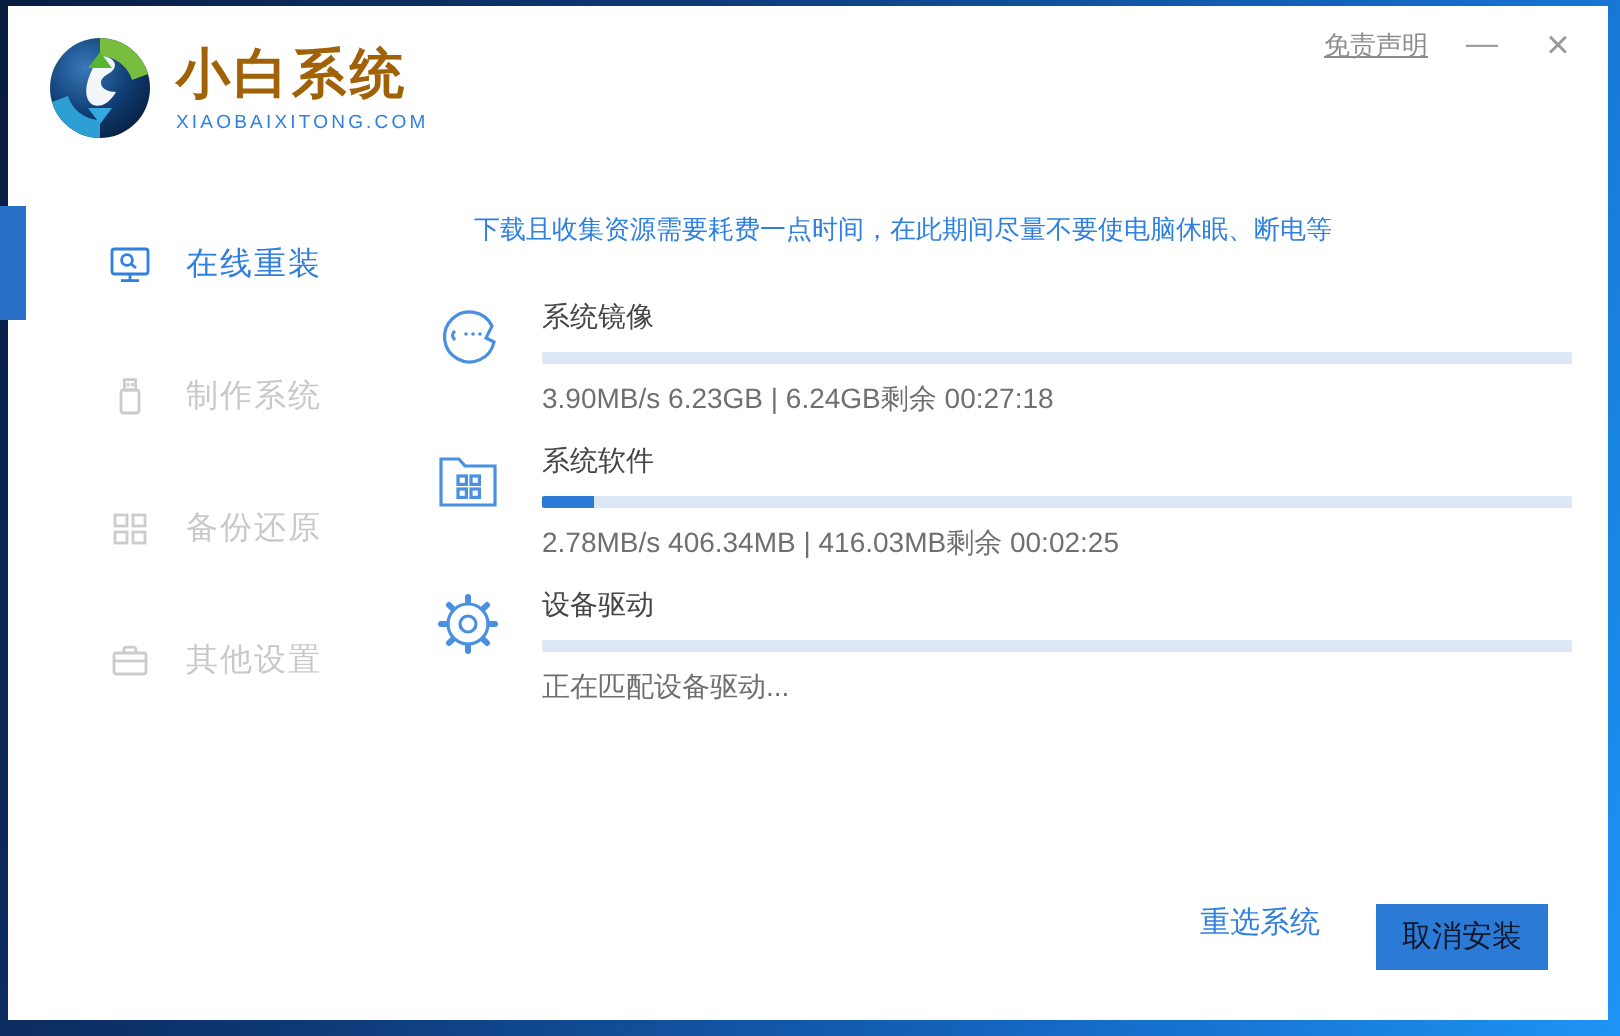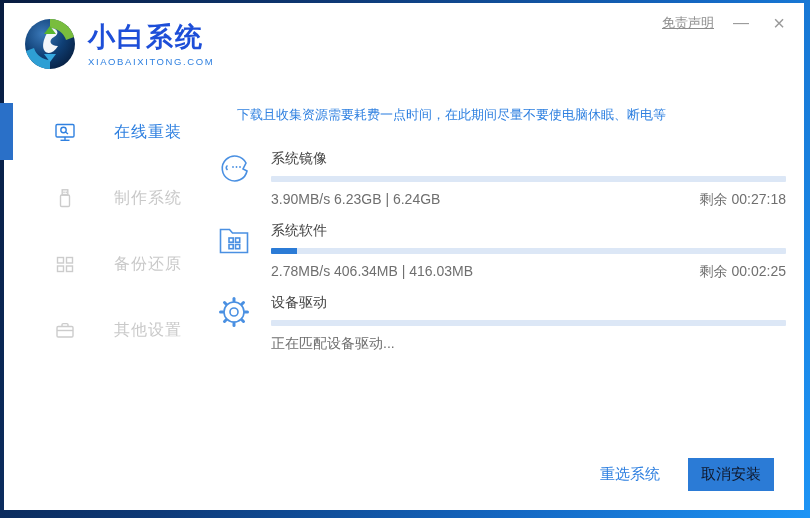--- a/index.html
+++ b/index.html
@@ -8,53 +8,53 @@
   .frame { width:810px; height:518px;
            background:linear-gradient(110deg,#081c40 0%,#0e3a78 35%,#1467c2 70%,#1d94f5 100%);
            padding:3px 6px 8px 4px; }
   .app { width:100%; height:100%; background:#ffffff; position:relative;
          display:flex; flex-direction:column; }
 
   
   .header { height:84px; position:relative; flex:0 0 auto; }
   .brand { position:absolute; left:18px; top:13px; display:flex; align-items:center; }
   .logo-mark { width:56px; height:56px; margin-right:10px; }
-  .brand-text .brand-title { font-size:27px; font-weight:bold; color:#1d4ed8; letter-spacing:2px; line-height:30px; }
+  .brand-text .brand-title { font-size:27px; font-weight:bold; color:#a16207; letter-spacing:2px; line-height:30px; }
   .brand-text .brand-domain { font-size:9.5px; color:#2f80e0; letter-spacing:1.6px; margin-top:4px; }
   .header-right { position:absolute; top:9px; right:14px; display:flex; align-items:center; gap:16px; }
   .disclaimer { font-size:13px; color:#8c8c8c; text-decoration:underline; cursor:pointer; }
   .win-btn { font-size:16px; color:#9a9a9a; width:22px; height:22px; line-height:22px;
              text-align:center; cursor:pointer; user-select:none; }
   .win-close { font-size:20px; }
 
   
   .body { flex:1; display:flex; }
   .sidebar { width:205px; flex:0 0 auto; padding-top:12px; }
   .side-item { height:66px; display:flex; align-items:center; padding-left:50px;
                position:relative; cursor:pointer; }
   .side-icon { width:22px; height:22px; margin-right:17px; display:inline-flex; }
-  .side-label { font-size:16px; color:#c9c9c9; letter-spacing:1px;margin-left:21px; }
+  .side-label { font-size:16px; color:#c9c9c9; letter-spacing:1px; }
   .side-item.active .side-label { color:#2f80e0; }
   .side-item.active::before { content:""; position:absolute; left:-4px; top:4px;
                width:13px; height:57px; background:#2a70c8; }
   .side-item.dark .side-label { color:#4d4d4d; }
 
   
   .main { flex:1; padding:16px 18px 0 6px; }
   .notice { color:#2f80e0; font-size:13px; white-space:nowrap; margin:3px 0 26px 22px; }
   .task { display:flex; margin-bottom:13px; }
   .task-icon { width:38px; flex:0 0 auto; margin-right:18px; display:flex; justify-content:center; }
   .task-body { flex:1; }
   .task-title { font-size:14px; color:#454545; margin-bottom:8px; }
   .bar { height:6px; background:#dce7f6; border-radius:1px; overflow:hidden; margin-bottom:9px; }
   .fill { height:100%; background:#2b7bd6; width:0; }
-  .task-meta { display:flex; justify-content:space-between; font-size:14px; color:#6f6f6f; }
-
-  
-  .footer { flex:0 0 auto; height:58px; display:flex; align-items:center;
+  .task-meta { display:flex; justify-content:flex-start; font-size:14px; color:#6f6f6f; }
+
+  
+  .footer { flex:0 0 auto; height:58px; display:flex; align-items:flex-start;
             justify-content:flex-end; gap:28px; padding:0 30px 14px 0; }
   .link-btn { font-size:15px; color:#2f80e0; background:none; border:none; cursor:pointer; }
   .primary-btn { width:86px; height:33px; background:#2b7bd6; color:#0f172a; font-size:15px;
                  border:none; cursor:pointer; }
   svg { display:block; }
 </style>
 </head>
 <body>
 
 <div class="frame">

